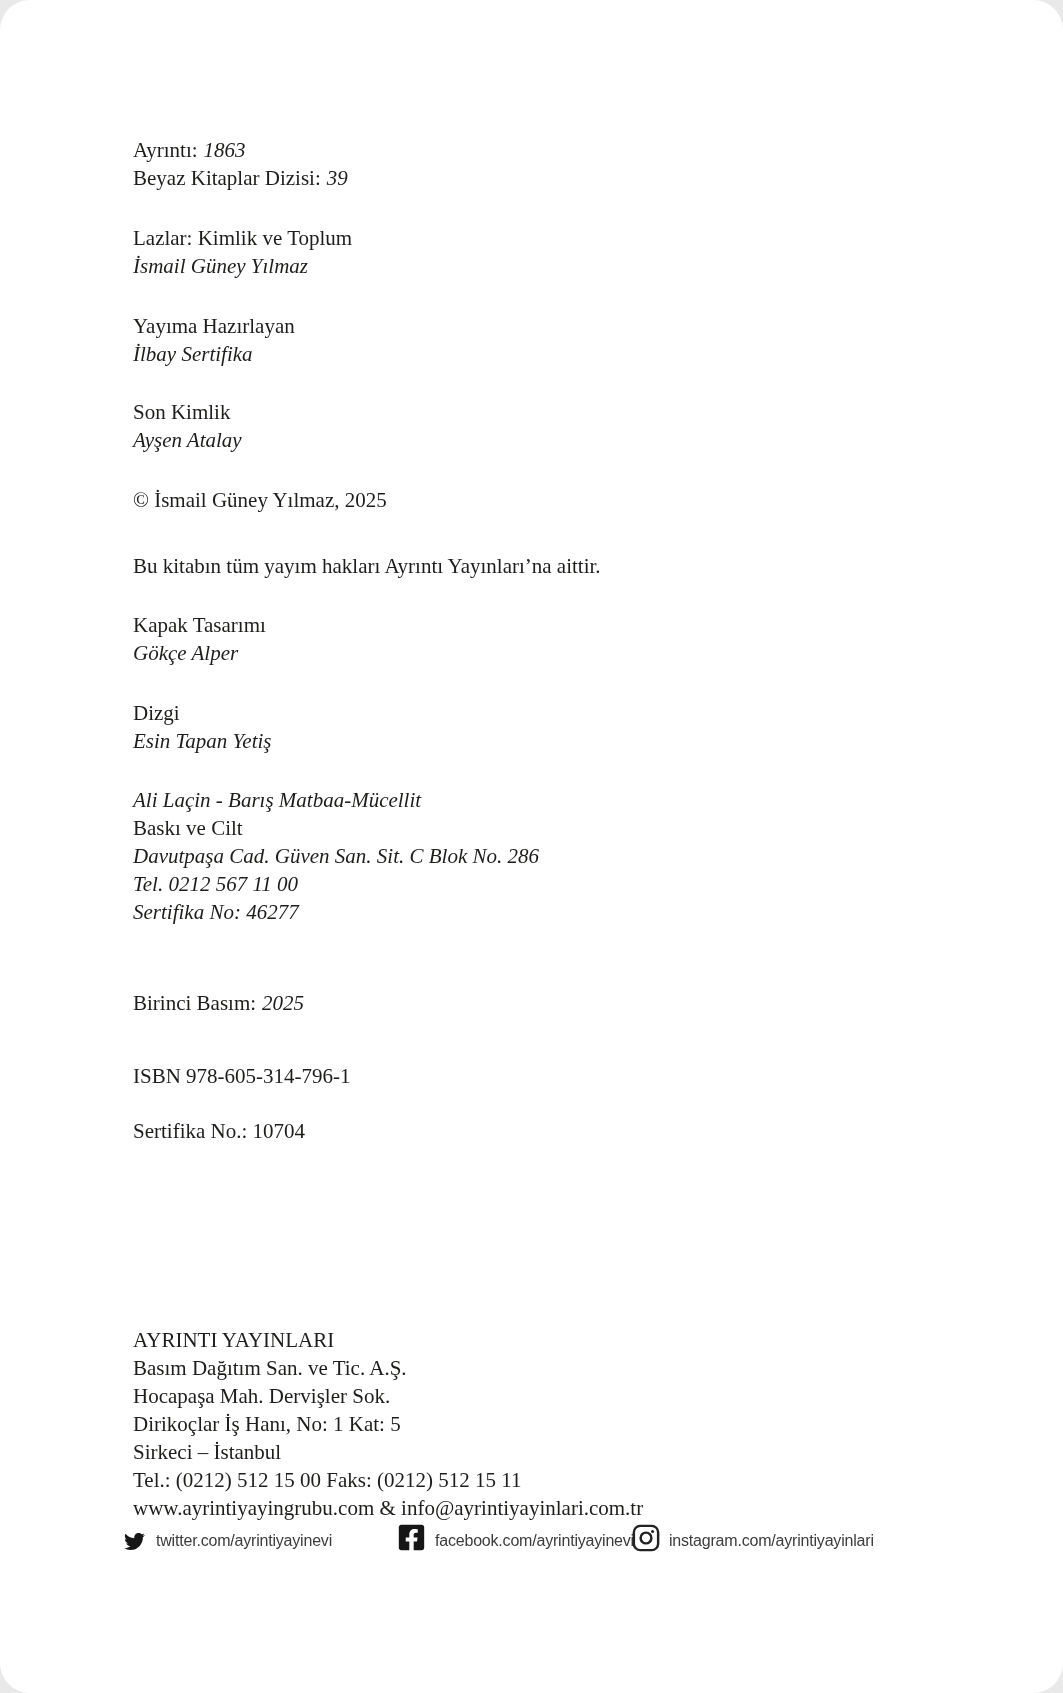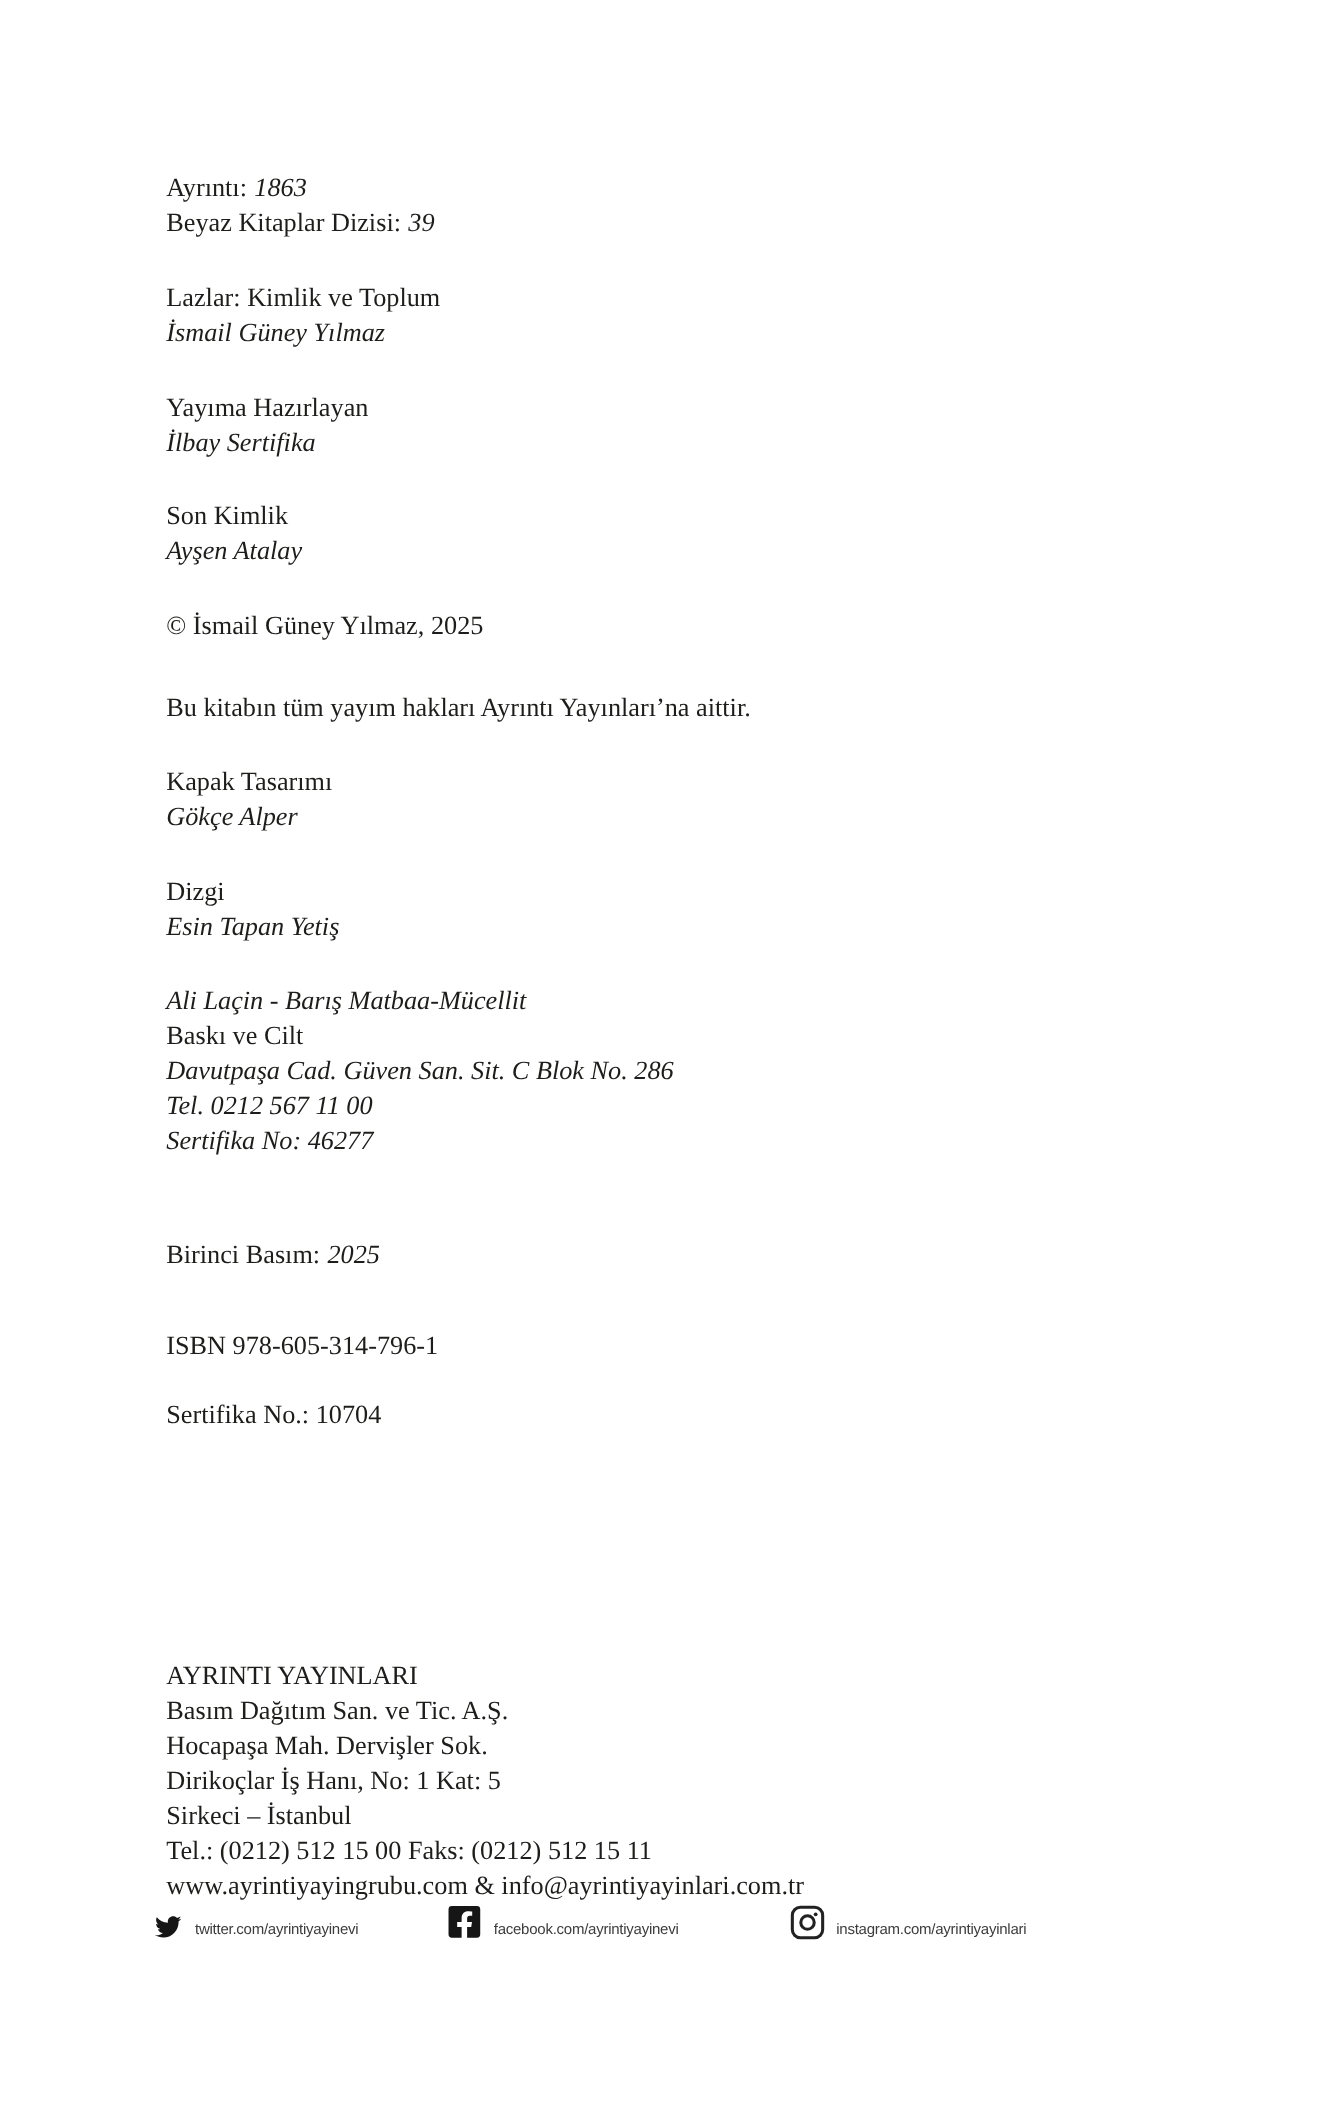--- a/index.html
+++ b/index.html
@@ -5,20 +5,21 @@
   html,body{margin:0;padding:0;background:#e9e9e9;}
   .page{
     position:relative;
     width:1063px;
     height:1693px;
     background:#ffffff;
     font-family:"Liberation Serif","DejaVu Serif",serif;
     color:#1d1d1b;
     overflow:hidden;
     margin:0 auto;
+    border-radius:30px;
   }
   .blk{position:absolute;left:133px;}
   .ln{
     margin:0;
     font-size:21px;
     line-height:28px;
     white-space:nowrap;
   }
   .it{font-style:italic;}
   .val{margin-left:0.28em;}
@@ -28,21 +29,21 @@
   .social-item{
     position:absolute;
     top:0;
     height:31px;
     display:flex;
     align-items:flex-end;
     gap:9px;
   }
   .social-label{
     font-family:"Liberation Sans","DejaVu Sans",sans-serif;
-    font-size:12px;
+    font-size:16px;
     line-height:1;
     color:#3c3c3c;
     letter-spacing:-0.2px;
     padding-bottom:3px;
   }
   .icon{display:block;line-height:0;}
   .tw-icon svg{width:25px;height:21px;fill:#161616;}
   .fb-icon svg{width:29px;height:29px;fill:#161616;}
   .ig-icon svg{width:28px;height:28px;stroke:#222;}
 </style>
@@ -123,21 +124,21 @@
 
     <div class="social-item" style="left:122px">
       <span class="icon tw-icon">
         <svg viewBox="0 0 512 512" xmlns="http://www.w3.org/2000/svg">
             <path d="M459.37 151.716c.325 4.548.325 9.097.325 13.645 0 138.72-105.583 298.558-298.558 298.558-59.452 0-114.68-17.219-161.137-47.106 8.447.974 16.568 1.299 25.34 1.299 49.055 0 94.213-16.568 130.274-44.832-46.132-.975-84.792-31.188-98.112-72.772 6.498.974 12.995 1.624 19.818 1.624 9.421 0 18.843-1.3 27.614-3.573-48.081-9.747-84.143-51.98-84.143-102.985v-1.299c13.969 7.797 30.214 12.67 47.431 13.319-28.264-18.843-46.781-51.005-46.781-87.391 0-19.492 5.197-37.36 14.294-52.954 51.655 63.675 129.3 105.258 216.365 109.807-1.624-7.797-2.599-15.918-2.599-24.04 0-57.828 46.782-104.934 104.934-104.934 30.213 0 57.502 12.67 76.67 33.137 23.715-4.548 46.456-13.32 66.599-25.34-7.798 24.366-24.366 44.833-46.132 57.827 21.117-2.273 41.584-8.122 60.426-16.243-14.292 20.791-32.161 39.308-52.628 54.253z"></path>
           </svg>
       </span>
       <span class="social-label">twitter.com/ayrintiyayinevi</span>
     </div>
 
-    <div class="social-item" style="left:357px">
+    <div class="social-item" style="left:397px">
       <span class="icon fb-icon">
         <svg viewBox="0 0 448 512" xmlns="http://www.w3.org/2000/svg">
             <path d="M400 32H48A48 48 0 0 0 0 80v352a48 48 0 0 0 48 48h137.25V327.69h-63V256h63v-54.64c0-62.15 37-96.48 93.67-96.48 27.14 0 55.52 4.84 55.52 4.84v61h-31.27c-30.81 0-40.42 19.12-40.42 38.73V256h68.78l-11 71.69h-57.78V480H400a48 48 0 0 0 48-48V80a48 48 0 0 0-48-48z"></path>
           </svg>
       </span>
       <span class="social-label">facebook.com/ayrintiyayinevi</span>
     </div>
 
     <div class="social-item" style="left:632px">
       <span class="icon ig-icon">

